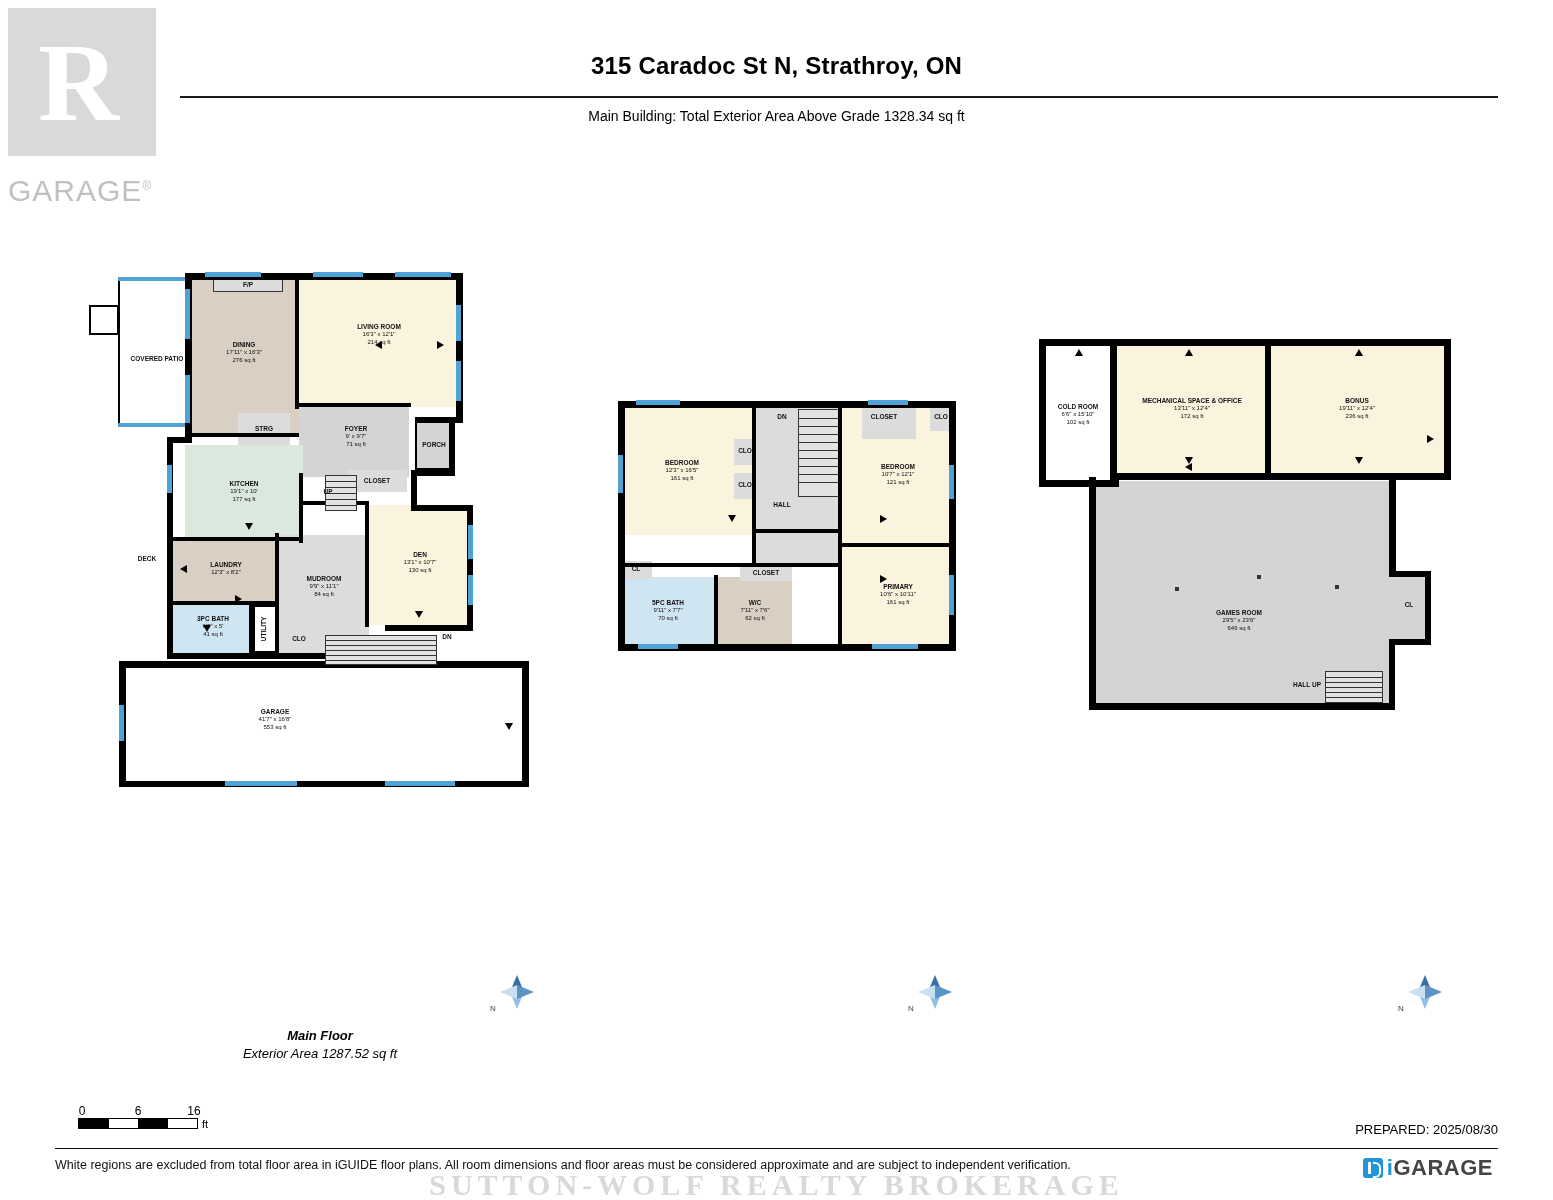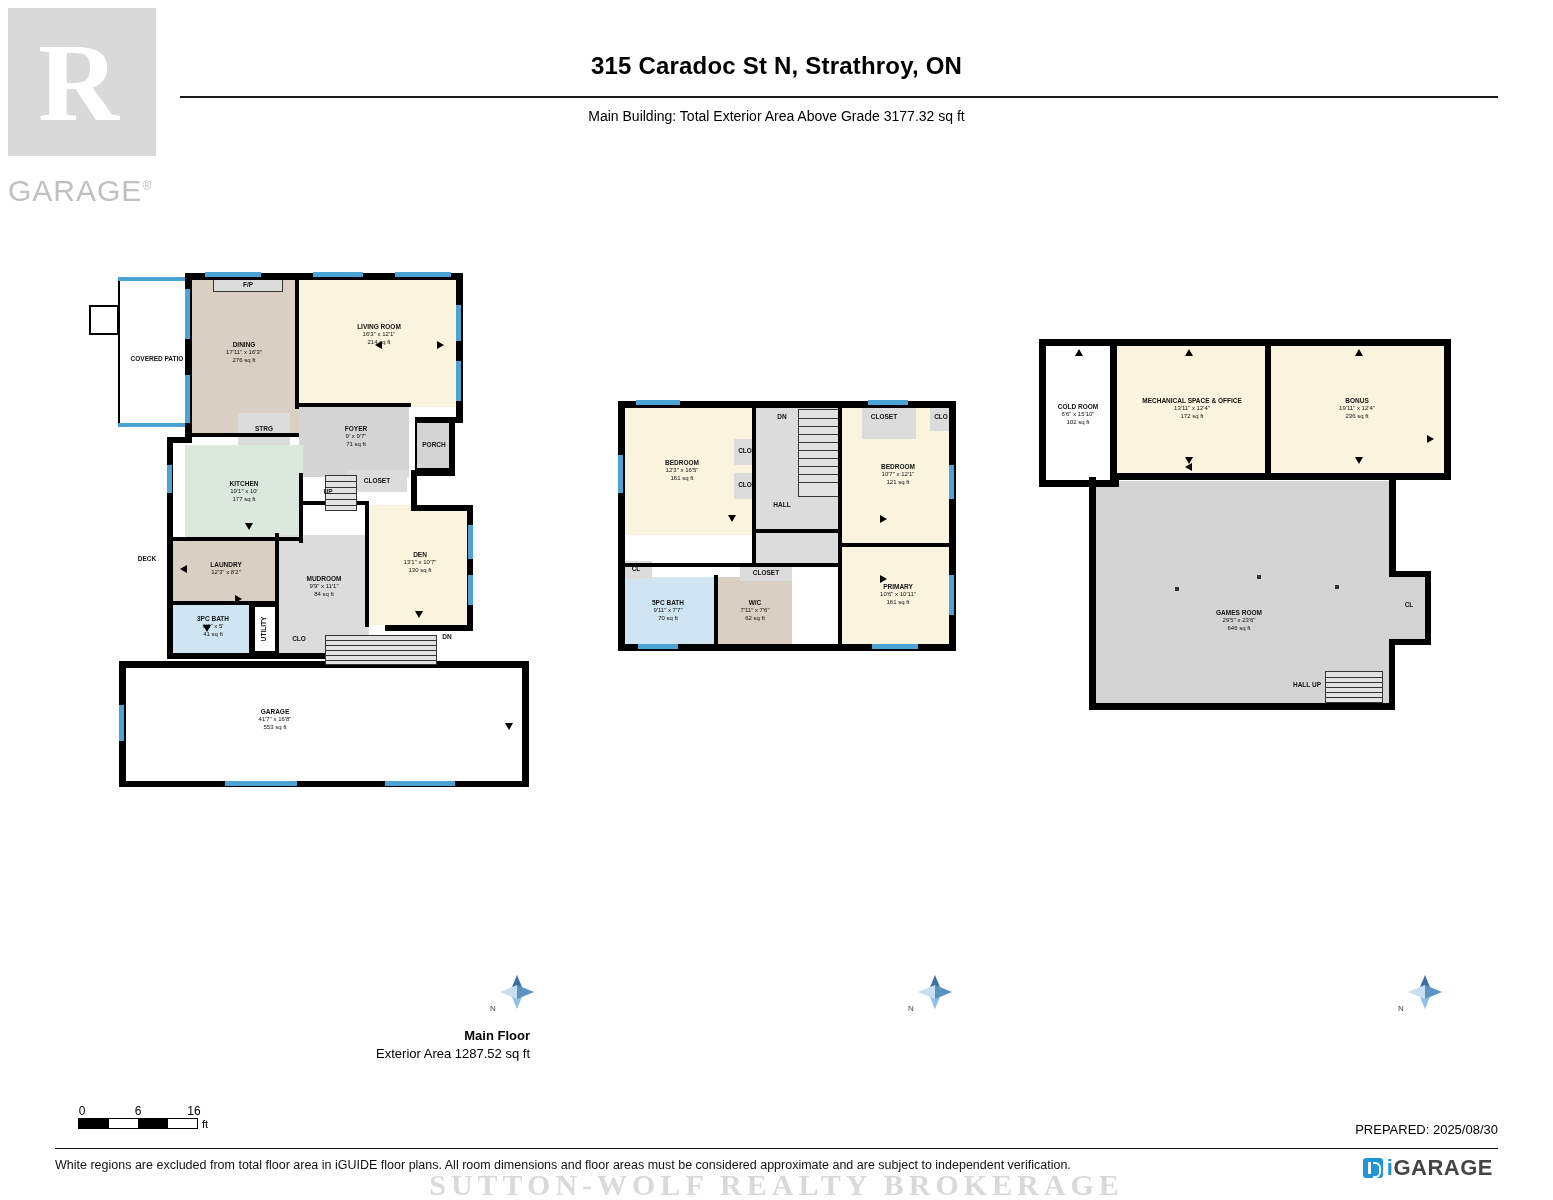--- a/index.html
+++ b/index.html
@@ -69,21 +69,21 @@
   .compass .d1{position:absolute;left:50%;top:0;width:0;height:0;margin-left:-7px;
     border-left:7px solid transparent;border-right:7px solid transparent;border-bottom:17px solid #3a6ea5;}
   .compass .d2{position:absolute;left:50%;bottom:0;width:0;height:0;margin-left:-7px;
     border-left:7px solid transparent;border-right:7px solid transparent;border-top:17px solid #8fc0e8;}
   .compass .d3{position:absolute;left:0;top:50%;width:0;height:0;margin-top:-7px;
     border-top:7px solid transparent;border-bottom:7px solid transparent;border-right:17px solid #c8dff0;}
   .compass .d4{position:absolute;right:0;top:50%;width:0;height:0;margin-top:-7px;
     border-top:7px solid transparent;border-bottom:7px solid transparent;border-left:17px solid #5b93c4;}
   .compass .n{position:absolute;left:-10px;bottom:-4px;font-size:8px;color:#444;}
 
-  .floorcap{position:absolute;text-align:right;width:420px;}
+  .floorcap{position:absolute;text-align:center;width:420px;font-style:italic;}
   .floorcap .nm{font-size:13px;font-weight:700;}
   .floorcap .ar{font-size:13px;margin-top:3px;}
 
   .scalebar{position:absolute;left:78px;top:1104px;}
   .scalebar .nums{position:relative;height:14px;font-size:12px;}
   .scalebar .nums span{position:absolute;transform:translateX(-50%);}
   .scalebar .bar{position:relative;width:118px;height:9px;border:1px solid #000;display:flex;}
   .scalebar .bar div{flex:1;}
   .scalebar .bar div:nth-child(odd){background:#000;}
   .scalebar .bar div:nth-child(even){background:#fff;}
@@ -114,21 +114,21 @@
     <div class="mark">
       <span class="r">R</span>
     </div>
     <div class="word">
       <span>GARAGE</span><sup>®</sup>
     </div>
   </div>
 
   <div class="title">315 Caradoc St N, Strathroy, ON</div>
   <div class="rule"></div>
-  <div class="subtitle">Main Building: Total Exterior Area Above Grade 3177.32 sq ft</div>
+  <div class="subtitle">Main Building: Total Exterior Area Above Grade 1328.34 sq ft</div>
 
   <div class="plan" style="left:85px;top:265px;width:480px;height:540px;">
 
     <div class="room fill-white" style="left:33px;top:12px;width:78px;height:150px;border:2px solid #000;"></div>
     <div class="win" style="left:33px;top:12px;width:78px;height:4px;"></div>
     <div class="win" style="left:33px;top:158px;width:78px;height:4px;"></div>
     <div class="room fill-white" style="left:4px;top:40px;width:30px;height:30px;border:2px solid #000;"></div>
 
     <div class="room fill-tan" style="left:104px;top:12px;width:110px;height:158px;"></div>
 

